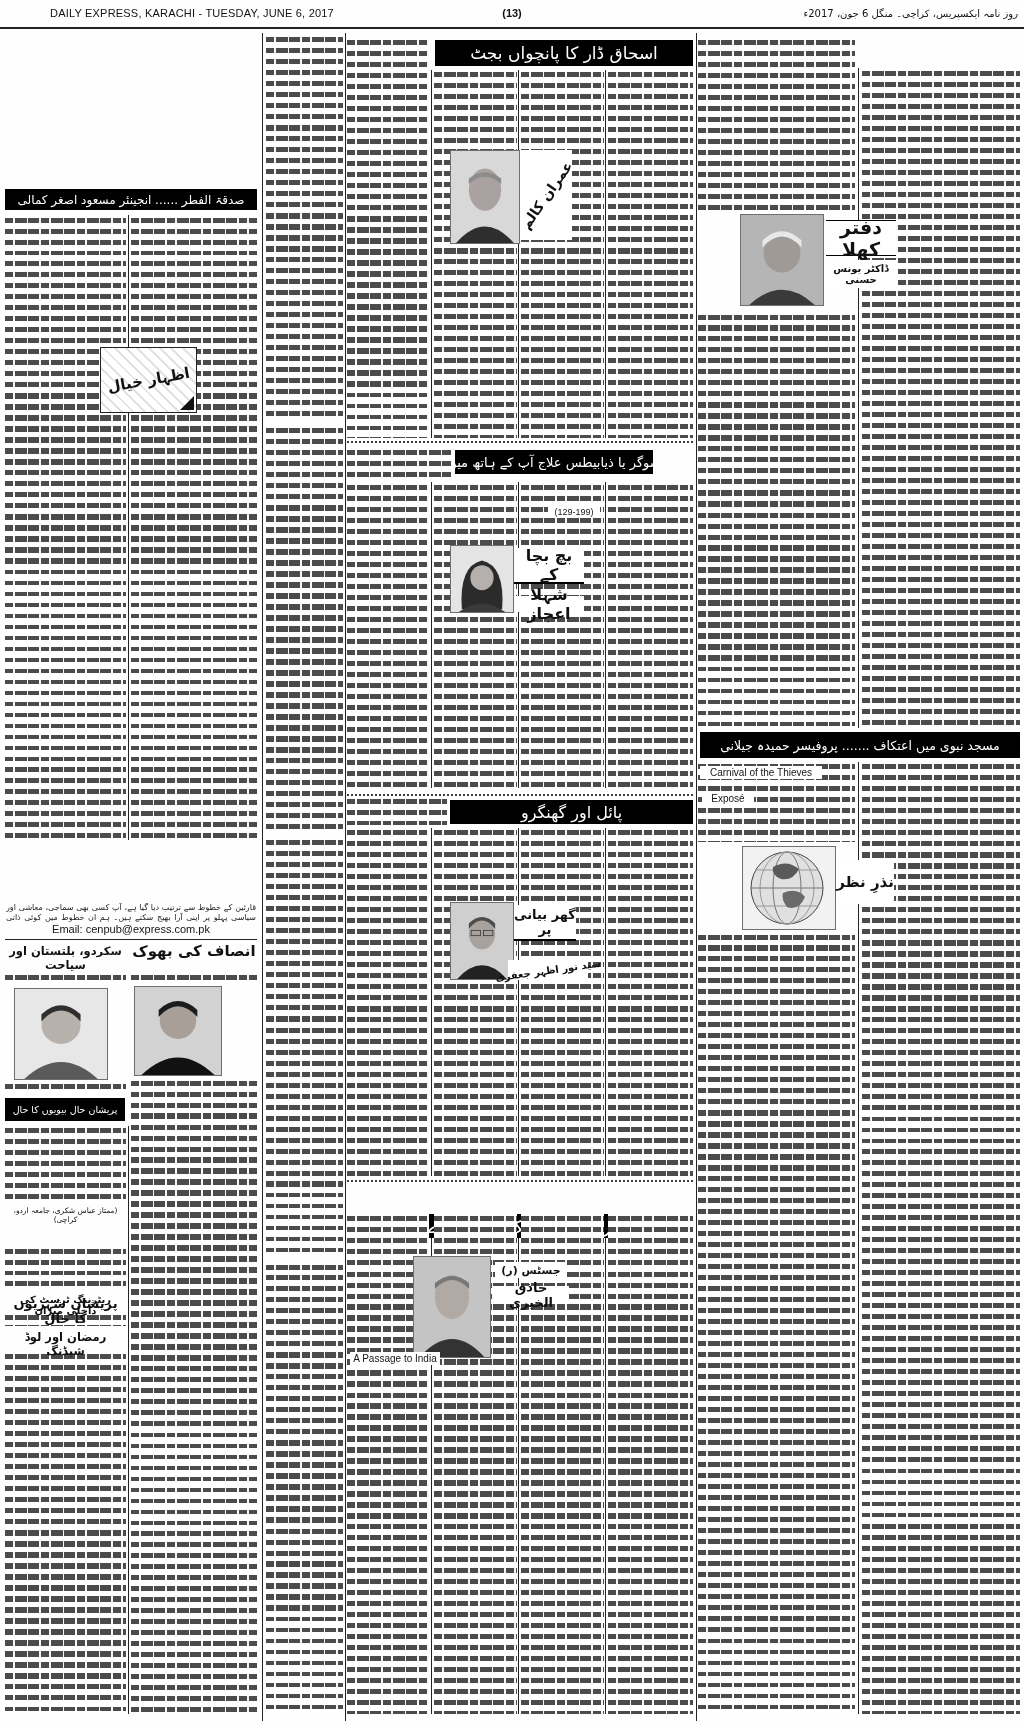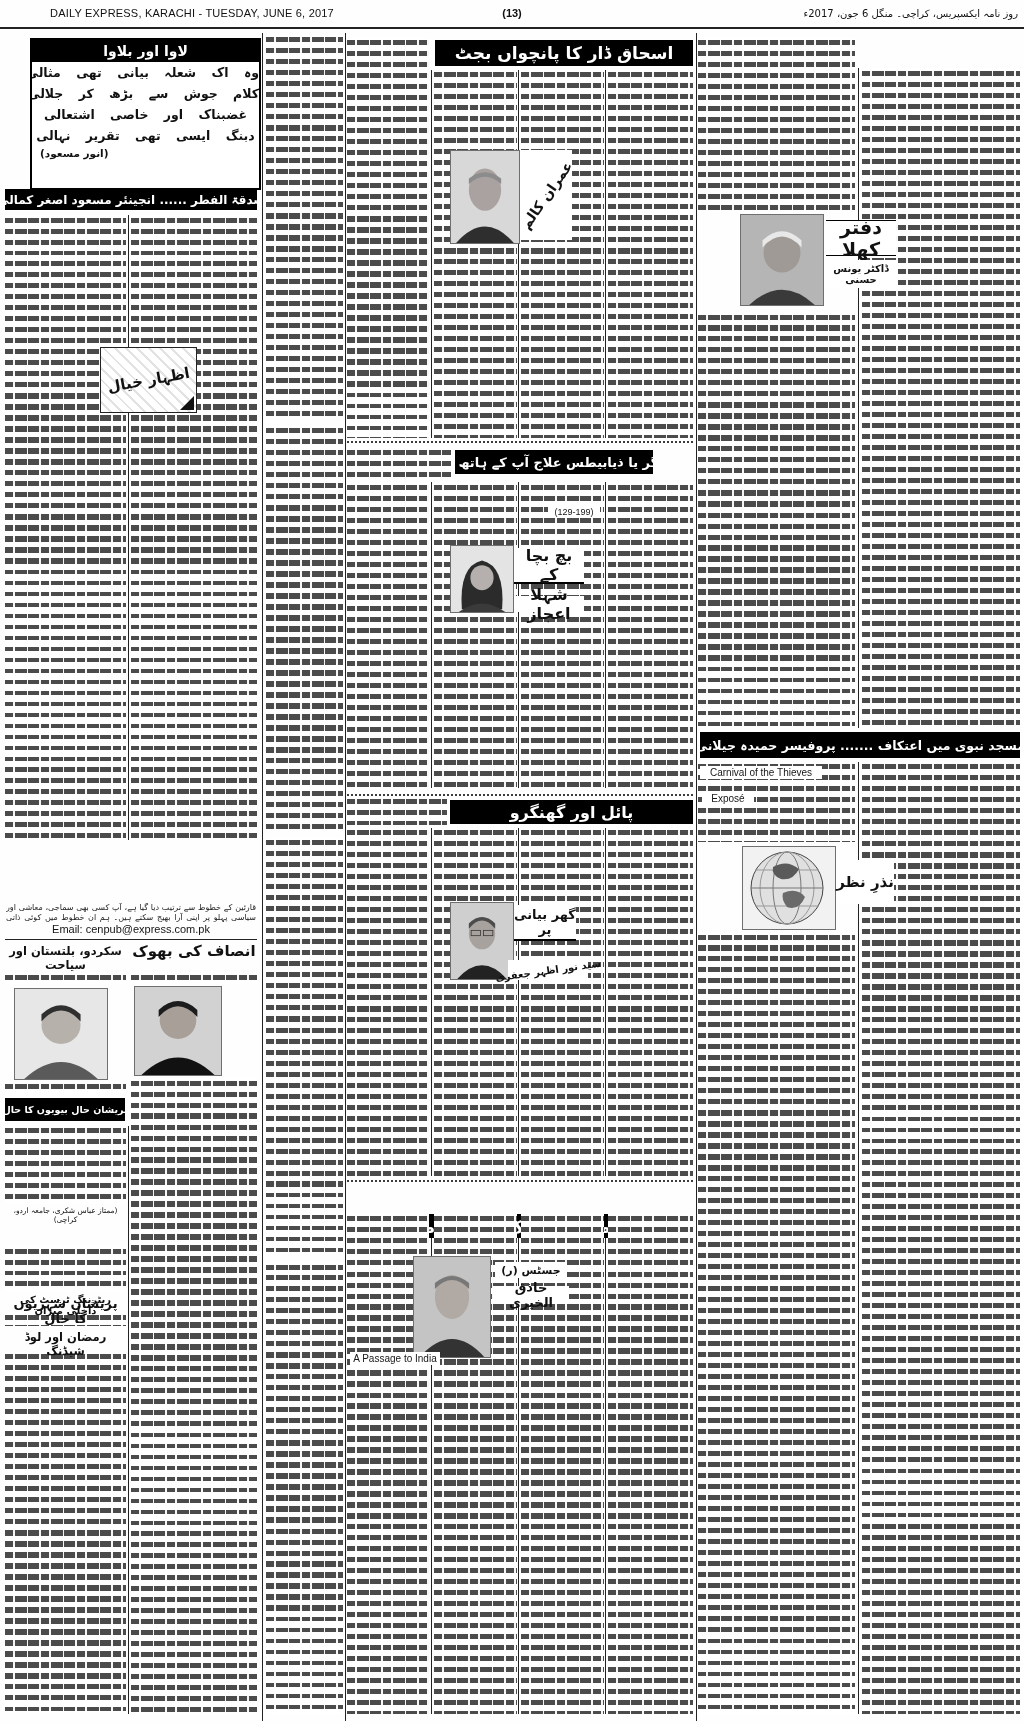--- a/index.html
+++ b/index.html
@@ -3,21 +3,21 @@
 <meta charset="utf-8">
 <style>
   html,body{margin:0;padding:0;background:#ffffff;}
   .page{position:relative;width:1024px;height:1723px;background:#fefefe;overflow:hidden;
         font-family:"DejaVu Sans",sans-serif;color:#111;}
   .abs{position:absolute;}
   .urdu{direction:rtl;font-family:"DejaVu Sans",sans-serif;}
   .eng{font-family:"Liberation Sans",sans-serif;}
   
   .bar{position:absolute;background:#000;color:#fff;display:flex;align-items:center;
-       justify-content:center;font-weight:700;direction:rtl;overflow:hidden;white-space:nowrap;}
+       justify-content:center;font-weight:400;direction:rtl;overflow:hidden;white-space:nowrap;}
   
   .txt{position:absolute;background-image:
     repeating-linear-gradient(90deg, rgba(255,255,255,0) 0 8px, rgba(255,255,255,.95) 8px 10px,
       rgba(255,255,255,0) 10px 22px, rgba(255,255,255,.95) 22px 23px,
       rgba(255,255,255,0) 23px 34px, rgba(255,255,255,.95) 34px 36px),
     repeating-linear-gradient(180deg,#fff 0 2.5px,#4b4b4b 2.5px 7.5px,#fff 7.5px 11px);}
   .vr{position:absolute;width:1px;background:#232323;}
   .hr{position:absolute;height:1px;background:#232323;}
   .sep{position:absolute;height:0;border-top:2px dotted #3c3c3c;}
   .photo{position:absolute;border:1px solid #6f6f6f;background:#ccc;z-index:3;}
@@ -71,28 +71,20 @@
   <div class="vr" style="left:605px;top:482px;height:306px;"></div>
   <div class="vr" style="left:431px;top:828px;height:348px;"></div>
   <div class="vr" style="left:518px;top:828px;height:348px;"></div>
   <div class="vr" style="left:605px;top:828px;height:348px;"></div>
   <div class="vr" style="left:431px;top:1214px;height:500px;"></div>
   <div class="vr" style="left:518px;top:1214px;height:500px;"></div>
   <div class="vr" style="left:605px;top:1214px;height:500px;"></div>
   <div class="vr" style="left:858px;top:68px;height:660px;"></div>
   <div class="vr" style="left:858px;top:762px;height:952px;"></div>
 
-  <div class="poem-box">
-    <div class="poem-title">لاوا اور بلاوا</div>
-    <div class="poem-line">وہ اک شعلہ بیانی تھی مثالی</div>
-    <div class="poem-line">کلام جوش سے بڑھ کر جلالی</div>
-    <div class="poem-line">غضبناک اور خاصی اشتعالی</div>
-    <div class="poem-line">دبنگ ایسی تھی تقریر نہالی</div>
-    <div class="poem-attr">(انور مسعود)</div>
-  </div>
   <div class="bar" style="left:5px;top:189px;width:252px;height:21px;font-size:12px;">صدقۃ الفطر ...... انجینئر مسعود اصغر کمالی</div>
 
   <div class="txt" style="left:5px;top:215px;width:121px;height:625px;"></div>
   <div class="txt" style="left:131px;top:215px;width:126px;height:625px;"></div>
 
   <div class="izhar">
     <span>اظہار خیال</span>
     <div class="corner"></div>
   </div>
 

